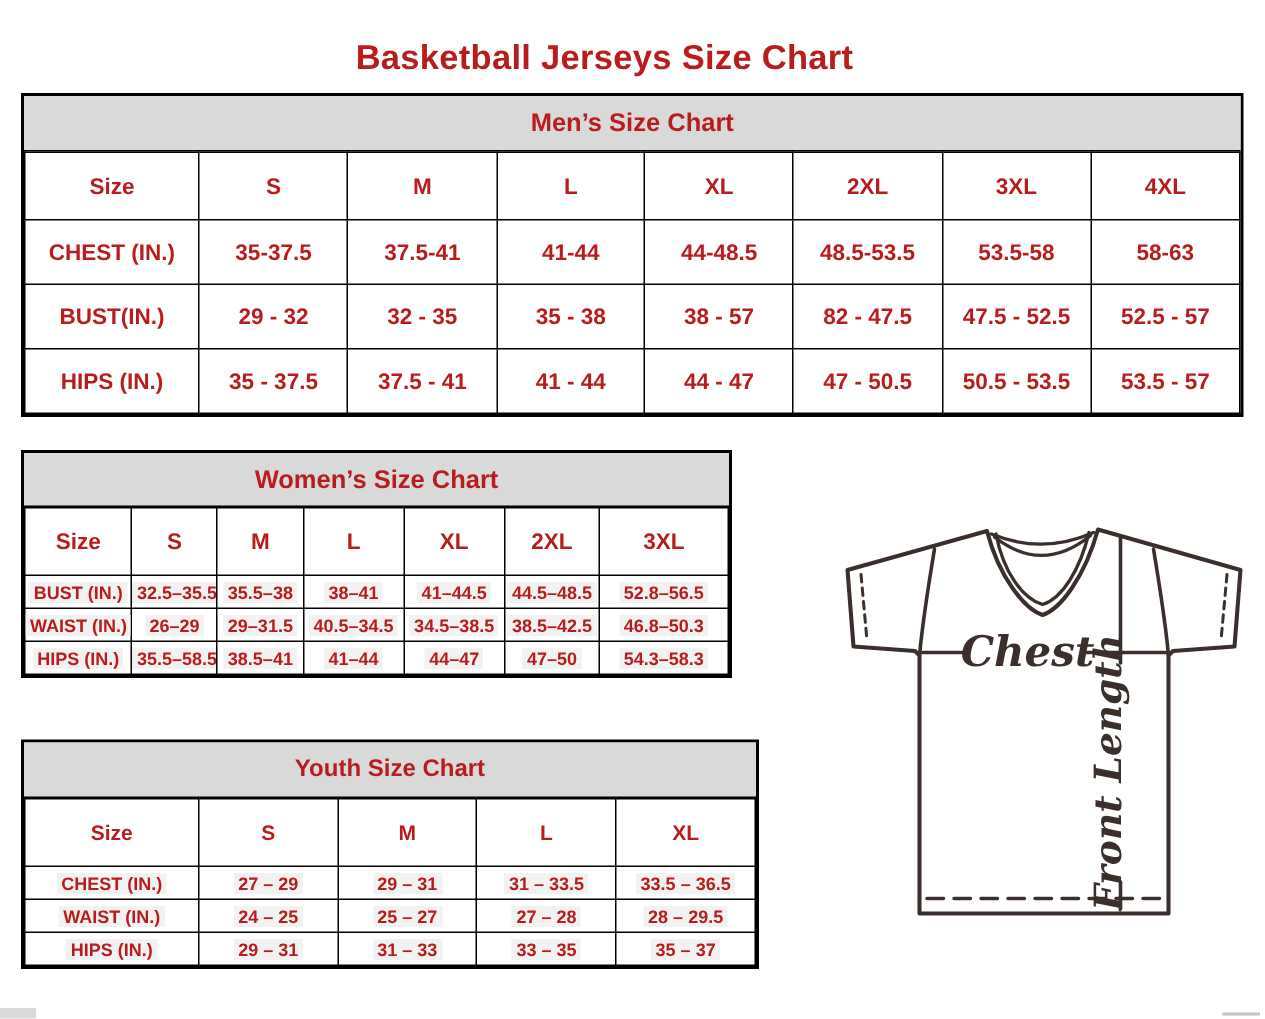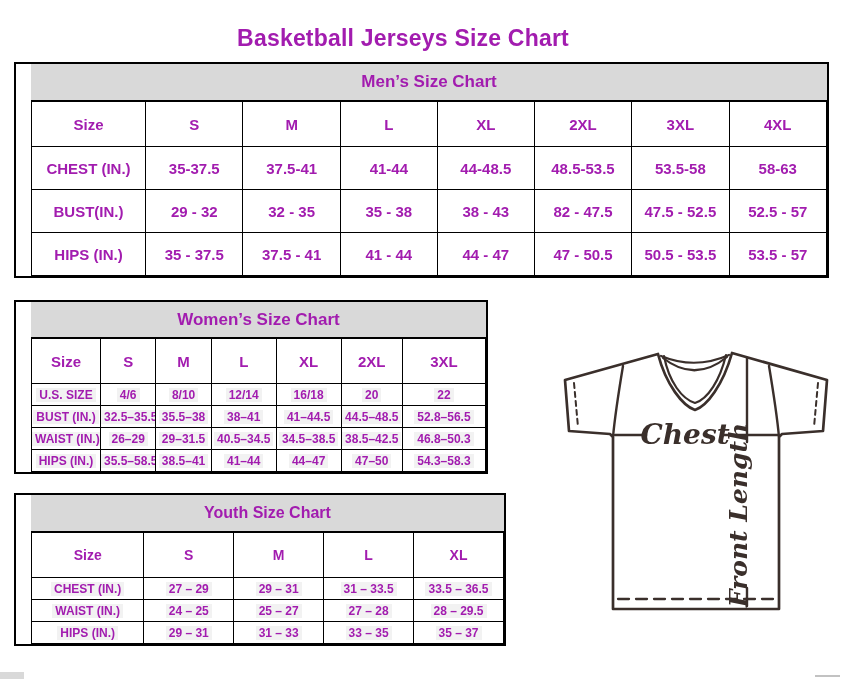--- a/index.html
+++ b/index.html
@@ -1,24 +1,24 @@
 <!DOCTYPE html>
 <html><head>
 <meta charset="utf-8">
 <style>
   html,body{margin:0;padding:0;background:#fff;}
   .canvas{
     position:relative;width:843px;height:679px;background:#ffffff;
-    font-family:"Liberation Sans",sans-serif;color:#a21caf;overflow:hidden;
+    font-family:"Liberation Sans",sans-serif;color:#b91c1c;overflow:hidden;
   }
   .page-title{
     position:absolute;left:0;top:10px;width:806px;text-align:center;
     font-size:23px;font-weight:bold;letter-spacing:0.2px;
   }
-  .tbl{position:absolute;border:2px solid #000;background:#fff;box-sizing:border-box;padding-left:15px;}
+  .tbl{position:absolute;border:2px solid #000;background:#fff;box-sizing:border-box;}
   .tbar{
     background:#d9d9d9;border-bottom:1px solid #000;display:flex;
     align-items:center;justify-content:center;font-weight:bold;
   }
   .tbl table{width:100%;border-collapse:collapse;table-layout:fixed;}
   .tbl th,.tbl td{
     border:1px solid #000;text-align:center;vertical-align:middle;
     font-weight:bold;padding:0;overflow:hidden;white-space:nowrap;
   }
   
@@ -89,21 +89,21 @@
             <td><span>44-48.5</span></td>
             <td><span>48.5-53.5</span></td>
             <td><span>53.5-58</span></td>
             <td><span>58-63</span></td>
           </tr>
           <tr>
             <td><span>BUST(IN.)</span></td>
             <td><span>29 - 32</span></td>
             <td><span>32 - 35</span></td>
             <td><span>35 - 38</span></td>
-            <td><span>38 - 43</span></td>
+            <td><span>38 - 57</span></td>
             <td><span>82 - 47.5</span></td>
             <td><span>47.5 - 52.5</span></td>
             <td><span>52.5 - 57</span></td>
           </tr>
           <tr>
             <td><span>HIPS (IN.)</span></td>
             <td><span>35 - 37.5</span></td>
             <td><span>37.5 - 41</span></td>
             <td><span>41 - 44</span></td>
             <td><span>44 - 47</span></td>
@@ -133,29 +133,20 @@
             <th>S</th>
             <th>M</th>
             <th>L</th>
             <th>XL</th>
             <th>2XL</th>
             <th>3XL</th>
           </tr>
         </thead>
         <tbody>
           <tr>
-            <td><span class="hl">U.S. SIZE</span></td>
-            <td><span class="hl">4/6</span></td>
-            <td><span class="hl">8/10</span></td>
-            <td><span class="hl">12/14</span></td>
-            <td><span class="hl">16/18</span></td>
-            <td><span class="hl">20</span></td>
-            <td><span class="hl">22</span></td>
-          </tr>
-          <tr>
             <td><span class="hl">BUST (IN.)</span></td>
             <td><span class="hl">32.5–35.5</span></td>
             <td><span class="hl">35.5–38</span></td>
             <td><span class="hl">38–41</span></td>
             <td><span class="hl">41–44.5</span></td>
             <td><span class="hl">44.5–48.5</span></td>
             <td><span class="hl">52.8–56.5</span></td>
           </tr>
           <tr>
             <td><span class="hl">WAIST (IN.)</span></td>

